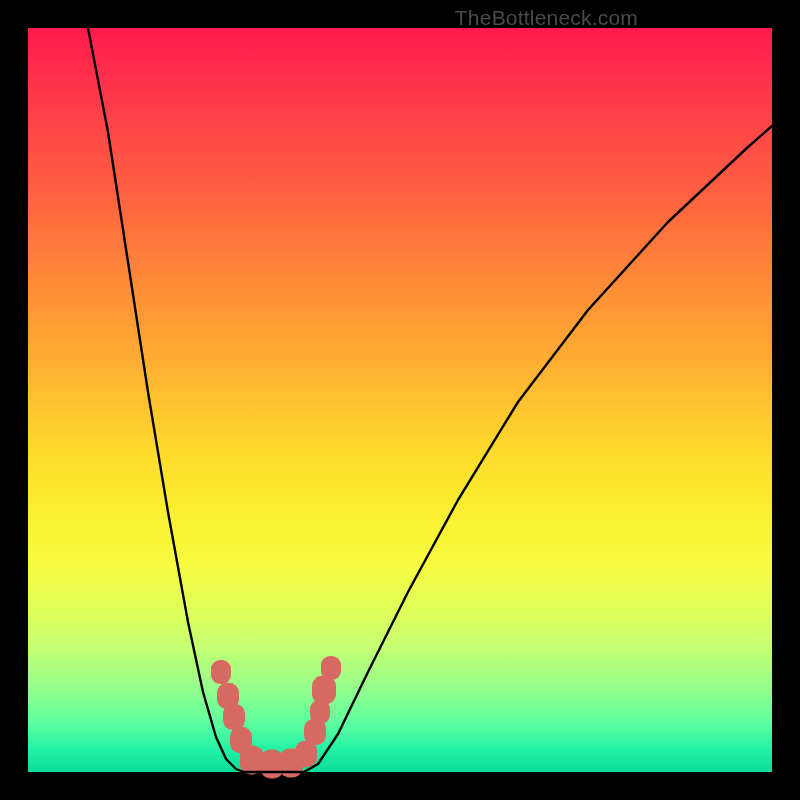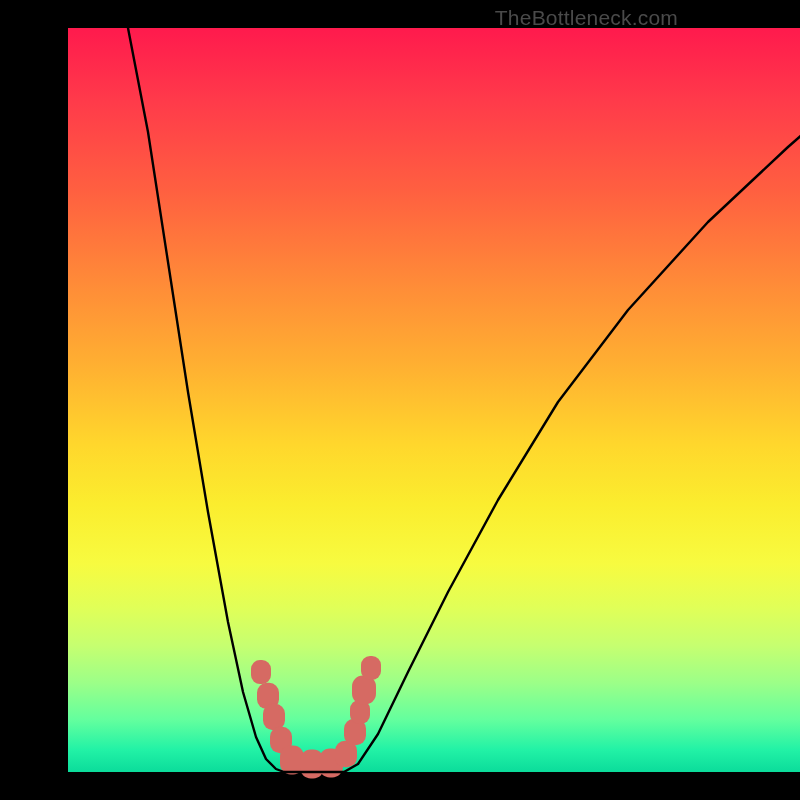--- a/index.html
+++ b/index.html
@@ -11,21 +11,20 @@
     background: #000;
     font-family: Arial, Helvetica, sans-serif;
   }
   .frame {
     position: absolute;
     left: 0;
     top: 0;
     width: 652px;
     height: 800px;
     background: #000;
-    margin-left: 40px;
   }
   .plot {
     position: absolute;
     left: 28px;
     top: 28px;
     width: 744px;
     height: 744px;
     background: linear-gradient(
       to bottom,
       #ff1a4d 0%,

